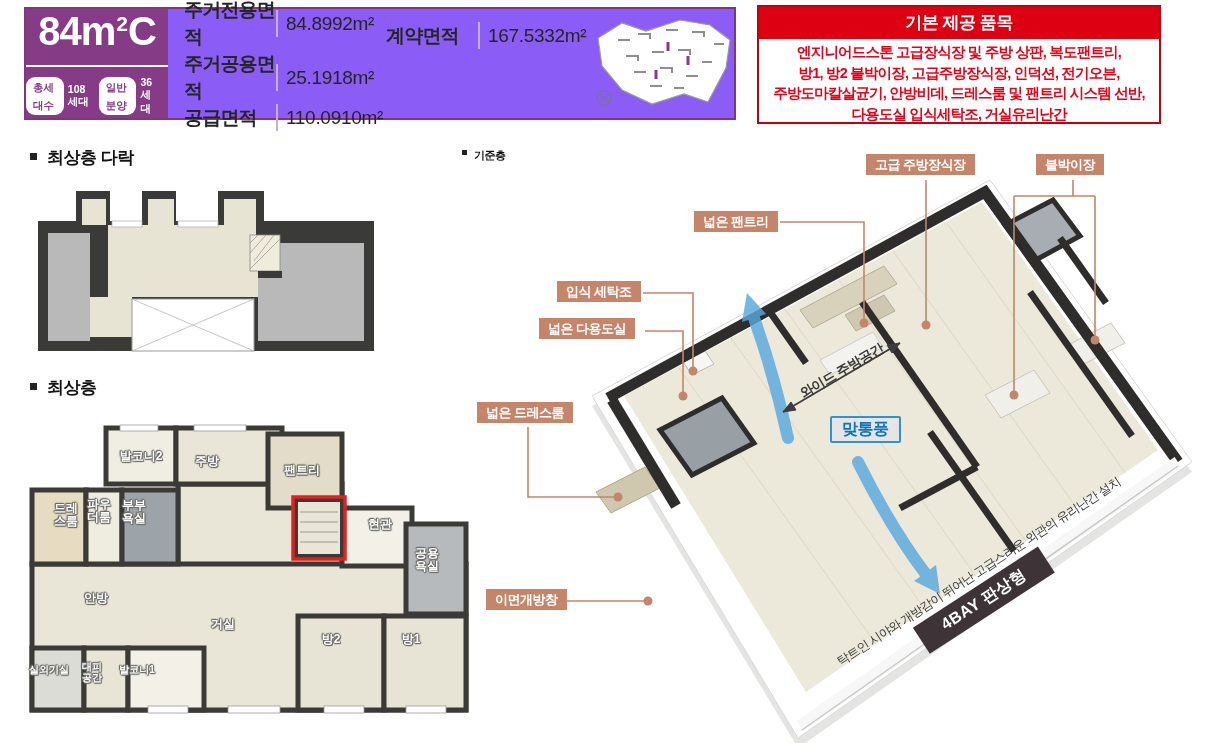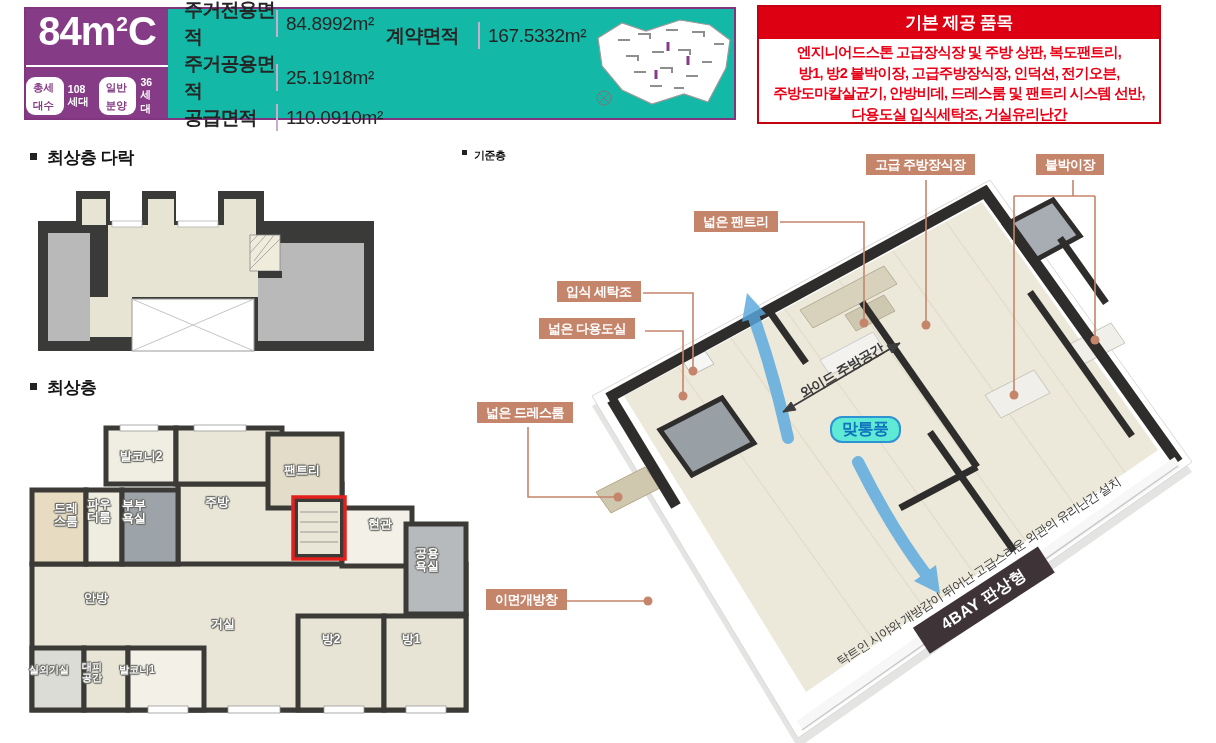--- a/index.html
+++ b/index.html
@@ -2,21 +2,21 @@
 <html><head>
 <meta charset="utf-8">
 <style>
   html,body{margin:0;padding:0;}
   body{width:1216px;height:743px;position:relative;background:#fff;overflow:hidden;
        font-family:"Liberation Sans", sans-serif;}
   .abs{position:absolute;}
 
   
   .header-strip{left:24px;top:7px;width:712px;height:113px;border:2px solid #82357f;
-                display:flex;box-sizing:border-box;background:#14b8a6;}
+                display:flex;box-sizing:border-box;background:#8b5cf6;}
   .purple-panel{width:184px;background:#853b86;color:#fff;display:flex;flex-direction:column;
                 align-items:center;justify-content:center;}
   .unit-title{font-size:40px;font-weight:bold;letter-spacing:-1px;line-height:40px;}
   .unit-title .sup{font-size:21px;position:relative;top:-14px;margin:0 1px;}
   .title-divider{width:142px;height:2px;background:#fff;margin:7px 0 9px 0;}
   .badge-row{display:flex;align-items:center;font-size:10.5px;font-weight:bold;}
   .pill{background:#fff;color:#853b86;border-radius:9px;padding:1px 7px;margin-right:4px;line-height:18px;}
   .pill-val{color:#fff;margin-right:9px;}
   .white-panel{flex:1;display:flex;align-items:center;padding-left:16px;}
   .area-col{margin-right:14px;}
@@ -46,21 +46,21 @@
               font-size:12px;line-height:13px;text-align:center;white-space:pre-line;
               text-shadow:-1px 0 1px #6b6b66,1px 0 1px #6b6b66,0 -1px 1px #6b6b66,0 1px 1px #6b6b66,
                           1px 1px 1px #6b6b66,-1px -1px 1px #6b6b66;}
   .room-label.sm{font-size:10px;line-height:11px;}
   .open-label{position:absolute;transform:translate(-50%,-50%);color:#8a8a8a;font-size:8px;
               letter-spacing:1px;}
 
   
   .callout{position:absolute;background:#c5856b;color:#fff;font-weight:bold;font-size:13px;
            padding:2px 9px;line-height:17px;white-space:nowrap;letter-spacing:-0.5px;}
-  .vent-badge{position:absolute;background:#5eead4;border:2px solid #2f93d3;border-radius:12px;
+  .vent-badge{position:absolute;background:#e5e5e5;border:2px solid #2f93d3;border-radius:2px;
               color:#1173bd;font-weight:bold;font-size:16px;padding:1px 10px;letter-spacing:-0.5px;}
   .kitchen-span{position:absolute;transform:translate(-50%,-50%) rotate(-30.5deg);
                 font-size:13.5px;font-weight:bold;color:#3a3a3a;white-space:nowrap;letter-spacing:-0.5px;}
   .iso-caption{position:absolute;transform:translate(-50%,-50%) rotate(-33deg);font-size:12.5px;
                color:#3b3b3b;white-space:nowrap;letter-spacing:-0.8px;}
   .bay-banner{position:absolute;transform:translate(-50%,-50%) rotate(-33deg);background:#3e3437;
               color:#fff;font-weight:bold;font-size:16px;padding:5px 26px;white-space:nowrap;
               letter-spacing:0.5px;}
 </style>
 </head>
@@ -188,21 +188,21 @@
     <rect x="120" y="286" width="40" height="7"></rect>
       <rect x="200" y="286" width="52" height="7"></rect>
     <rect x="296" y="286" width="40" height="7"></rect>
       <rect x="378" y="286" width="40" height="7"></rect>
     <rect x="92" y="5" width="38" height="6"></rect>
       <rect x="166" y="5" width="52" height="6"></rect>
   </g>
 </svg>
 
 <div class="room-label" style="left:141px;top:456px;">발코니2</div>
-<div class="room-label" style="left:217px;top:461px;margin-top:41px;">주방</div>
+<div class="room-label" style="left:207px;top:461px;">주방</div>
 <div class="room-label" style="left:302px;top:470px;">팬트리</div>
 <div class="room-label" style="left:66px;top:515px;">드레
 스룸</div>
 <div class="room-label" style="left:99px;top:511px;">파우
 더룸</div>
 <div class="room-label" style="left:134px;top:512px;">부부
 욕실</div>
 <div class="room-label" style="left:380px;top:524px;">현관</div>
 <div class="room-label" style="left:427px;top:560px;">공용
 욕실</div>

